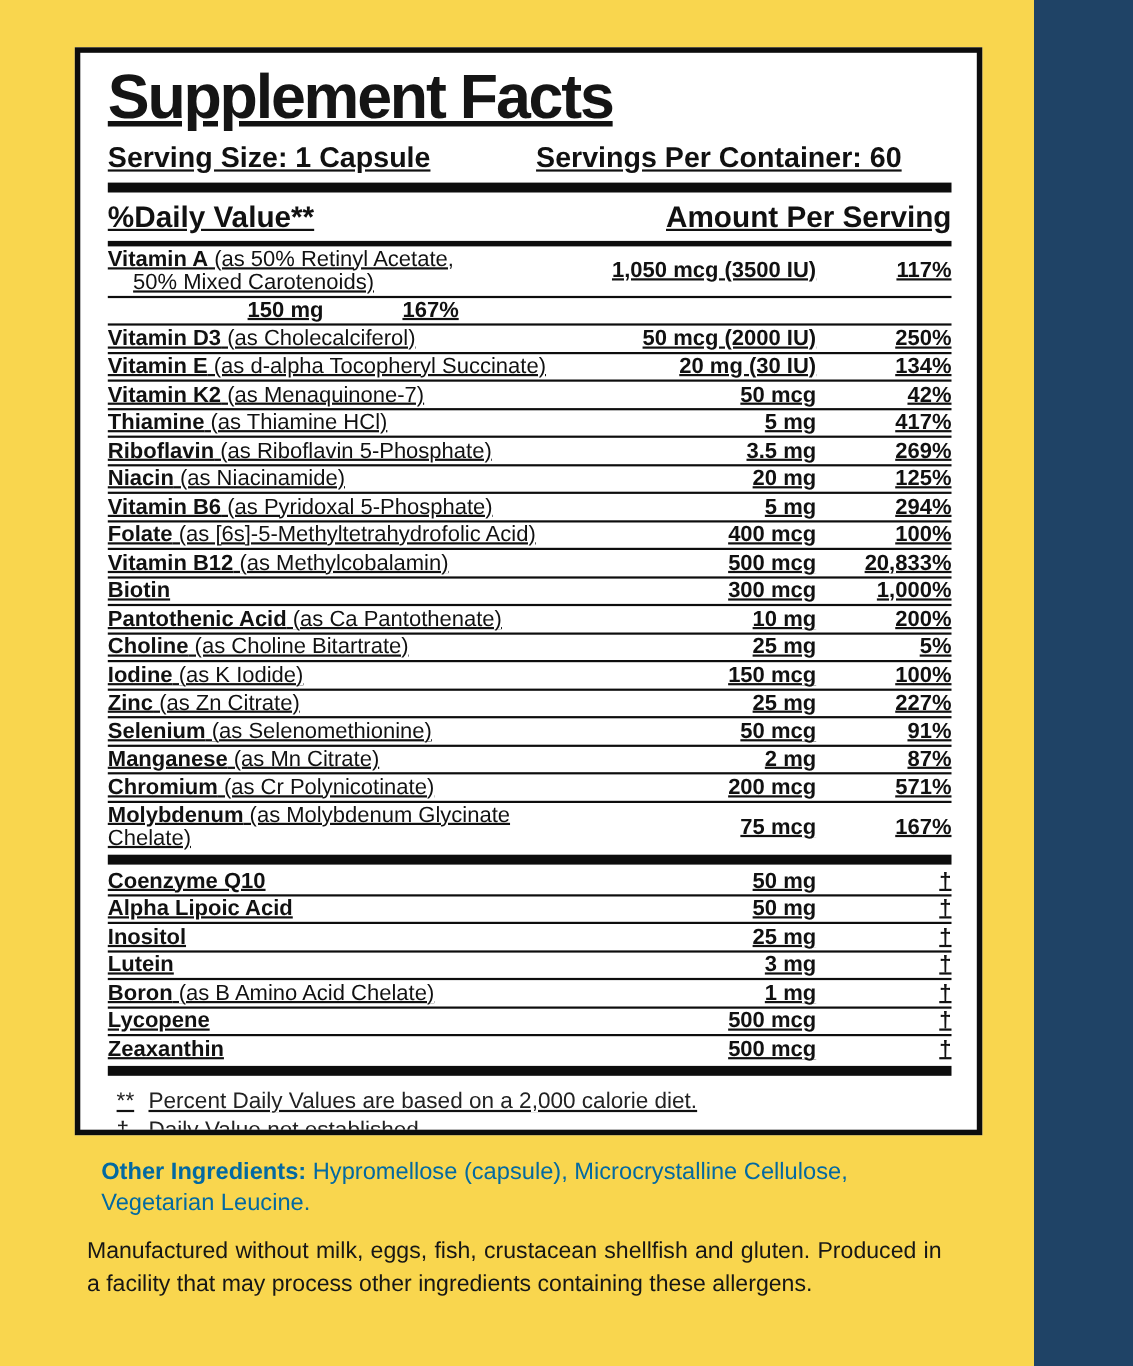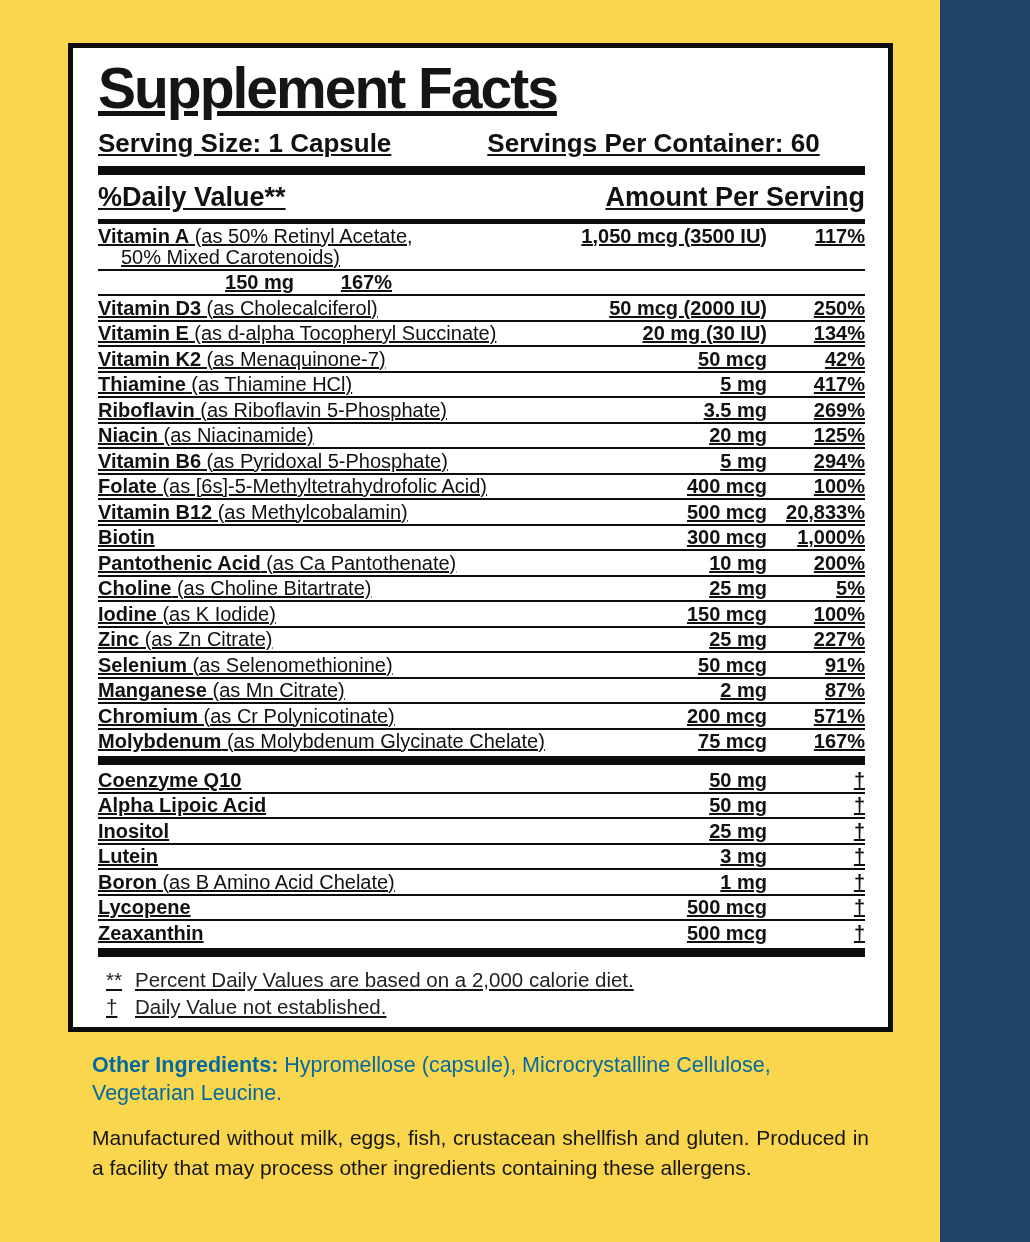--- a/index.html
+++ b/index.html
@@ -32,42 +32,42 @@
   }
   .bar { background:#0d0d0d; }
   .bar-top { height:9px; margin-top:9px; }
   .bar-med { height:5px; }
   .bar-section { height:9px; margin:3px 0; }
   .aps-row {
     display:flex; justify-content:space-between; align-items:baseline;
     font-size:27px; font-weight:bold; padding:7px 0 6px;
   }
   .rows .row {
-    display:flex; align-items:flex-start;
+    display:flex; align-items:center;
     border-bottom:2px solid #0d0d0d;
-    font-size:20px; line-height:21px; padding:1.5px 0 1px;
+    font-size:20px; line-height:21px; padding:1.5px 0 1px;gap:25px;
   }
   .rows .row:last-child { border-bottom:none; }
   .name-cell { flex:1; min-width:0; }
   .nm { font-weight:bold; }
   .dt { font-weight:normal; }
   .dt2 { display:block; padding-left:23px; }
   .dt2:empty { display:none; }
   .amount { width:196px; text-align:right; font-weight:bold; white-space:nowrap; }
   .dv { width:98px; text-align:right; font-weight:bold; white-space:nowrap; }
   .footnotes { margin-top:9px; }
   .footnote { display:flex; font-size:20.5px; line-height:27px; color:#222; }
   .fsym { width:37px; padding-left:8px; flex:none; }
   .other {
     position:absolute; left:92px; top:1051px; width:700px;
     font-size:21.5px; line-height:28px; color:#0369a1;
   }
   .other b { font-weight:bold; }
   .allergens {
-    position:absolute; left:92px; top:1123px; width:777px;
+    position:absolute; left:79px; top:1123px; width:777px;
     font-size:21px; line-height:30px; text-align:justify; color:#161616;
   }
 </style>
 </head>
 <body>
 
 <div class="stripe"></div>
 
 <div class="panel">
   <div class="title">Supplement Facts</div>

